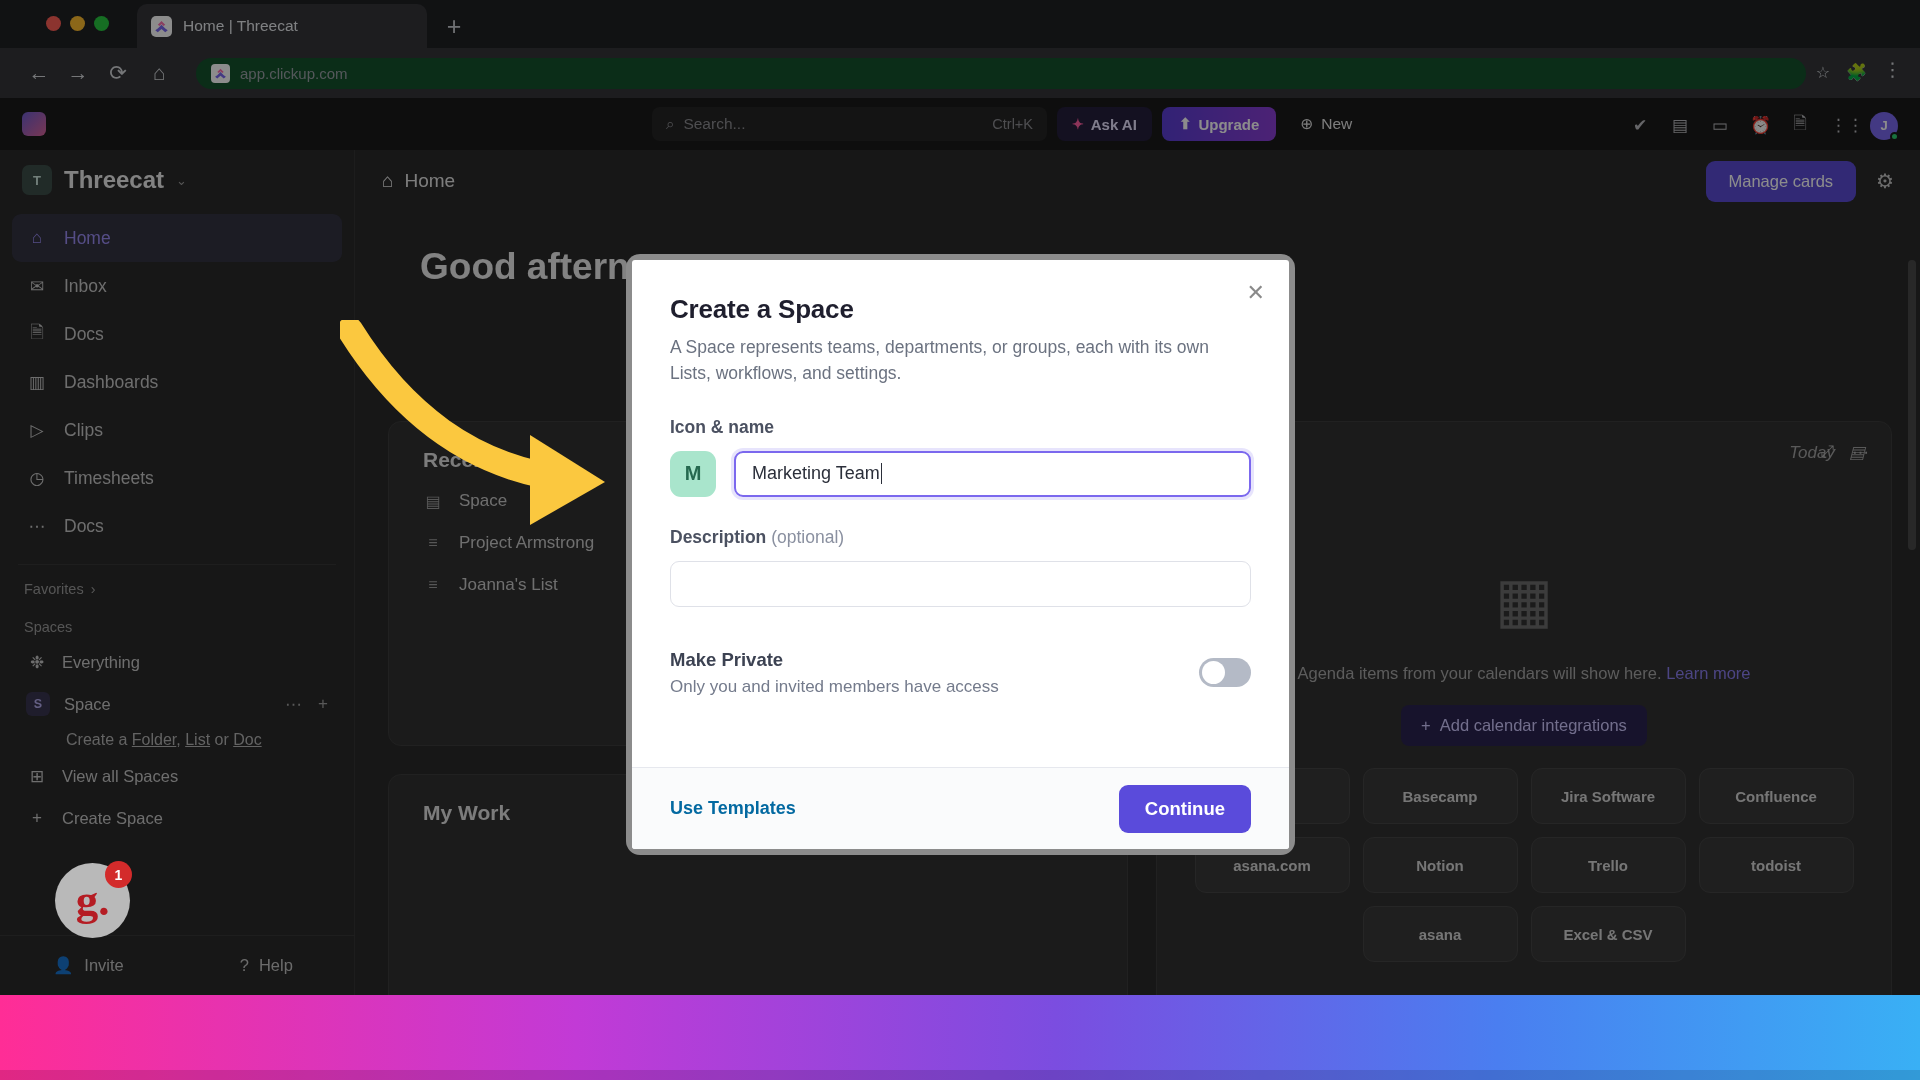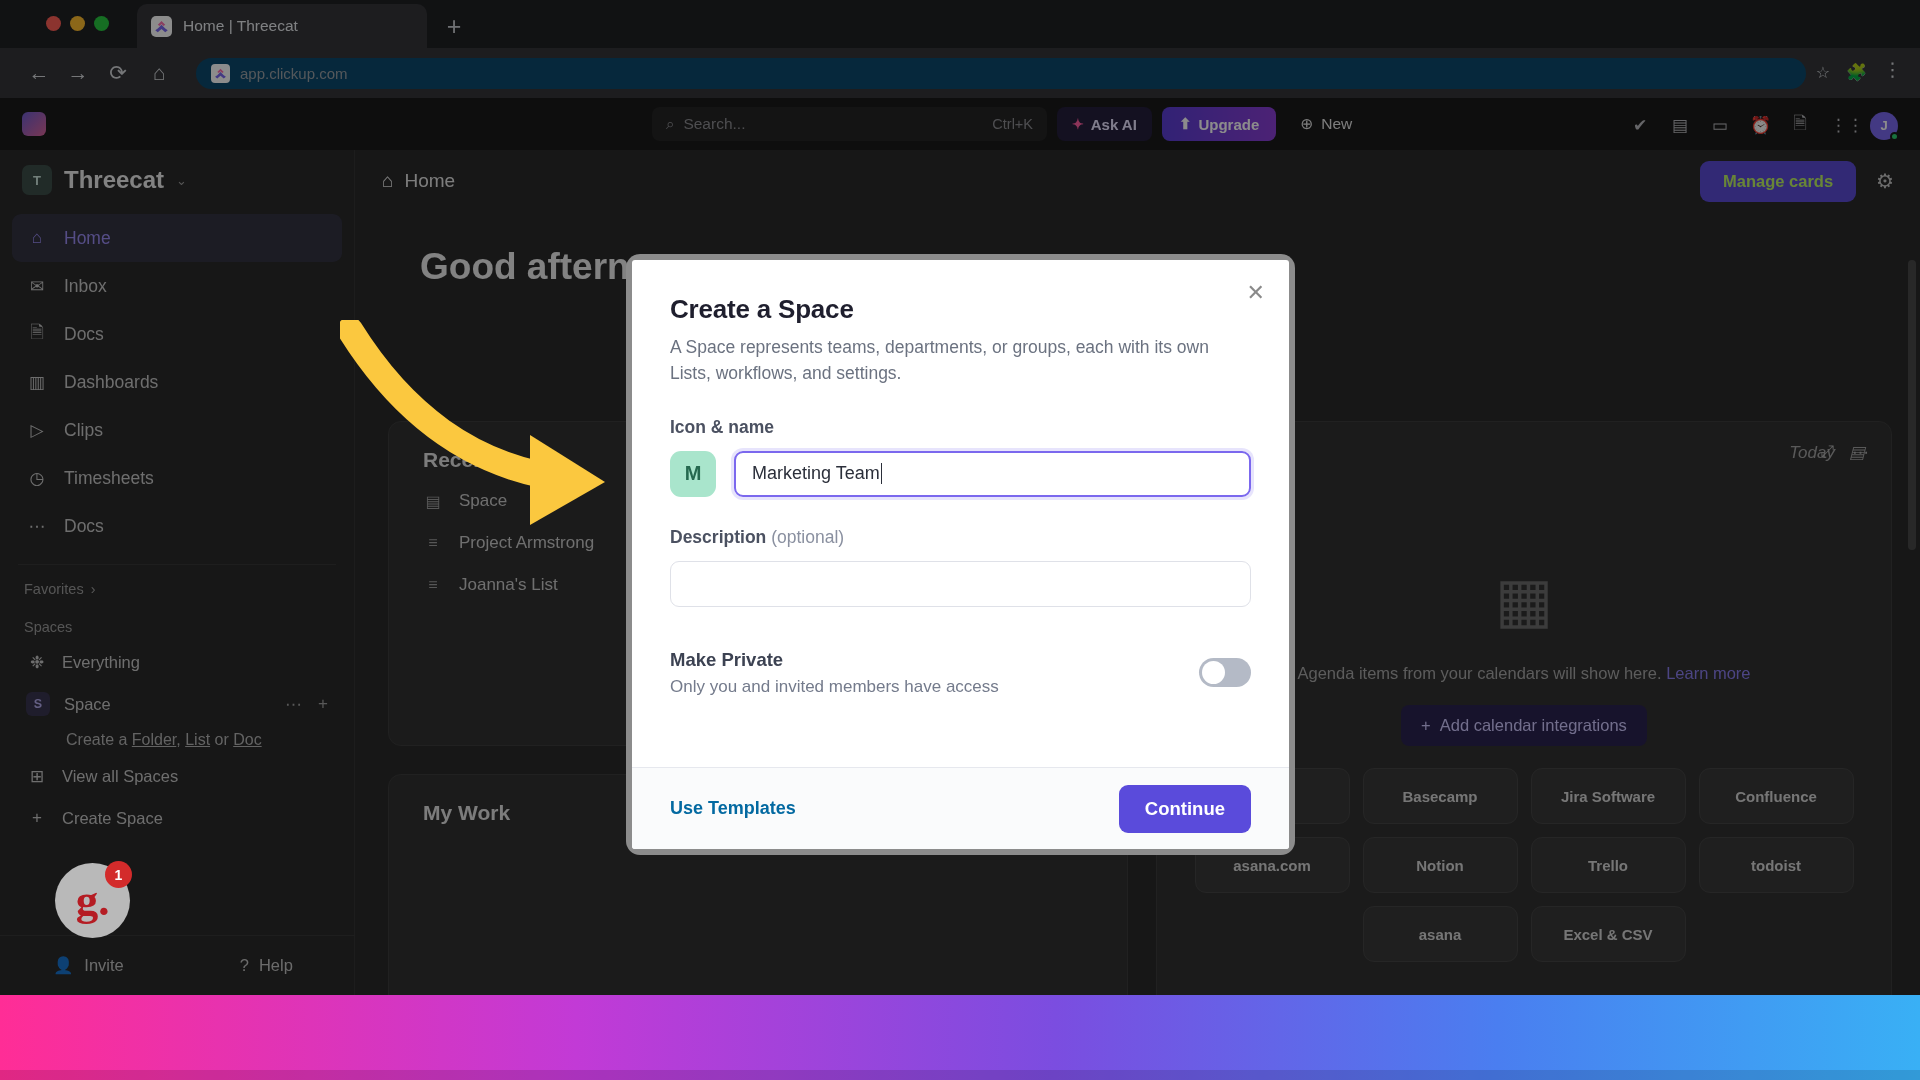--- a/index.html
+++ b/index.html
@@ -28,21 +28,21 @@
   }
   .tab-title { color:#e8eaed; font-size:15.5px; white-space:nowrap; overflow:hidden; text-overflow:ellipsis; }
   .newtab { position:absolute; left:404px; top:8px; width:36px; height:36px; color:#c9ccd1;
             display:flex; align-items:center; justify-content:center; font-size:25px; font-weight:300; }
   .toolbar { position:absolute; left:0; top:48px; width:1920px; height:50px; background:#35363a; }
   .nav-btn { position:absolute; top:8px; width:34px; height:34px; color:#d6d8db;
              display:flex; align-items:center; justify-content:center; font-size:21px; }
   .nav-back{left:22px;} .nav-fwd{left:61px;} .nav-reload{left:101px;} .nav-home{left:142px;}
   .omnibox {
     position:absolute; left:196px; top:10px; width:1610px; height:31px;
-    background:#0c4a6e; border-radius:16px; display:flex; align-items:center; padding:0 15px; gap:10px;
+    background:#14532d; border-radius:16px; display:flex; align-items:center; padding:0 15px; gap:10px;
   }
   .omni-fav { width:19px; height:19px; border-radius:4px; background:#fff;
               display:flex; align-items:center; justify-content:center; flex:none; }
   .omni-url { color:#9aa0a6; font-size:15px; }
   .omni-star { position:absolute; right:90px; top:15px; color:#d6d8db; font-size:16px; }
   .omni-ext  { position:absolute; right:52px; top:14px; font-size:17px; }
   .omni-menu { position:absolute; right:18px; top:12px; color:#d6d8db; font-size:19px; letter-spacing:0; line-height:1; }
 
   
   .app { position:absolute; left:0; top:98px; width:1920px; height:897px; background:#2a2a2a; }
@@ -94,21 +94,21 @@
   .create-line u { text-decoration:underline;margin-top:21px; }
   .sb-bottom { position:absolute; left:0; bottom:0; width:355px; height:60px;
                border-top:1px solid #383838; display:flex; align-items:center; }
   .sb-bottom-item { flex:1; display:flex; align-items:center; justify-content:center; gap:10px;
                     color:#c4c4c4; font-size:16.5px; }
 
   
   .main { position:absolute; left:356px; top:52px; width:1564px; height:845px; background:#2b2b2b; }
   .main-head { height:62px; display:flex; align-items:center; padding:0 26px; }
   .main-head-title { color:#e4e4e4; font-size:19px; display:flex; align-items:center; gap:11px; }
-  .manage-cards { margin-left:auto; background:#5b4bd6; color:#bef264; font-size:16.5px; font-weight:700;
+  .manage-cards { margin-left:auto; background:#5b4bd6; color:#ffffff; font-size:16.5px; font-weight:400;
                   border-radius:9px; padding:11px 23px; }
   .gear-main { color:#c6c6c6; font-size:20px; margin-left:20px; }
   .greeting { color:#ededed; font-size:37px; font-weight:600; padding:34px 0 0 64px; }
   .card { position:absolute; background:#323232; border:1px solid #3c3c3c; border-radius:13px; }
   .card-recents { left:32px; top:133px; width:740px; height:325px; }
   .card-mywork  { left:32px; top:486px; width:740px; height:320px; }
   .card-right   { left:800px; top:133px; width:736px; height:673px; }
   .card-title { color:#e2e2e2; font-size:21px; font-weight:600; padding:26px 0 0 34px; }
   .recent-item { display:flex; align-items:center; gap:16px; padding:11px 34px; color:#cacaca; font-size:17px; }
   .recent-ico { width:20px; text-align:center; color:#9e9e9e; font-size:16px; }

